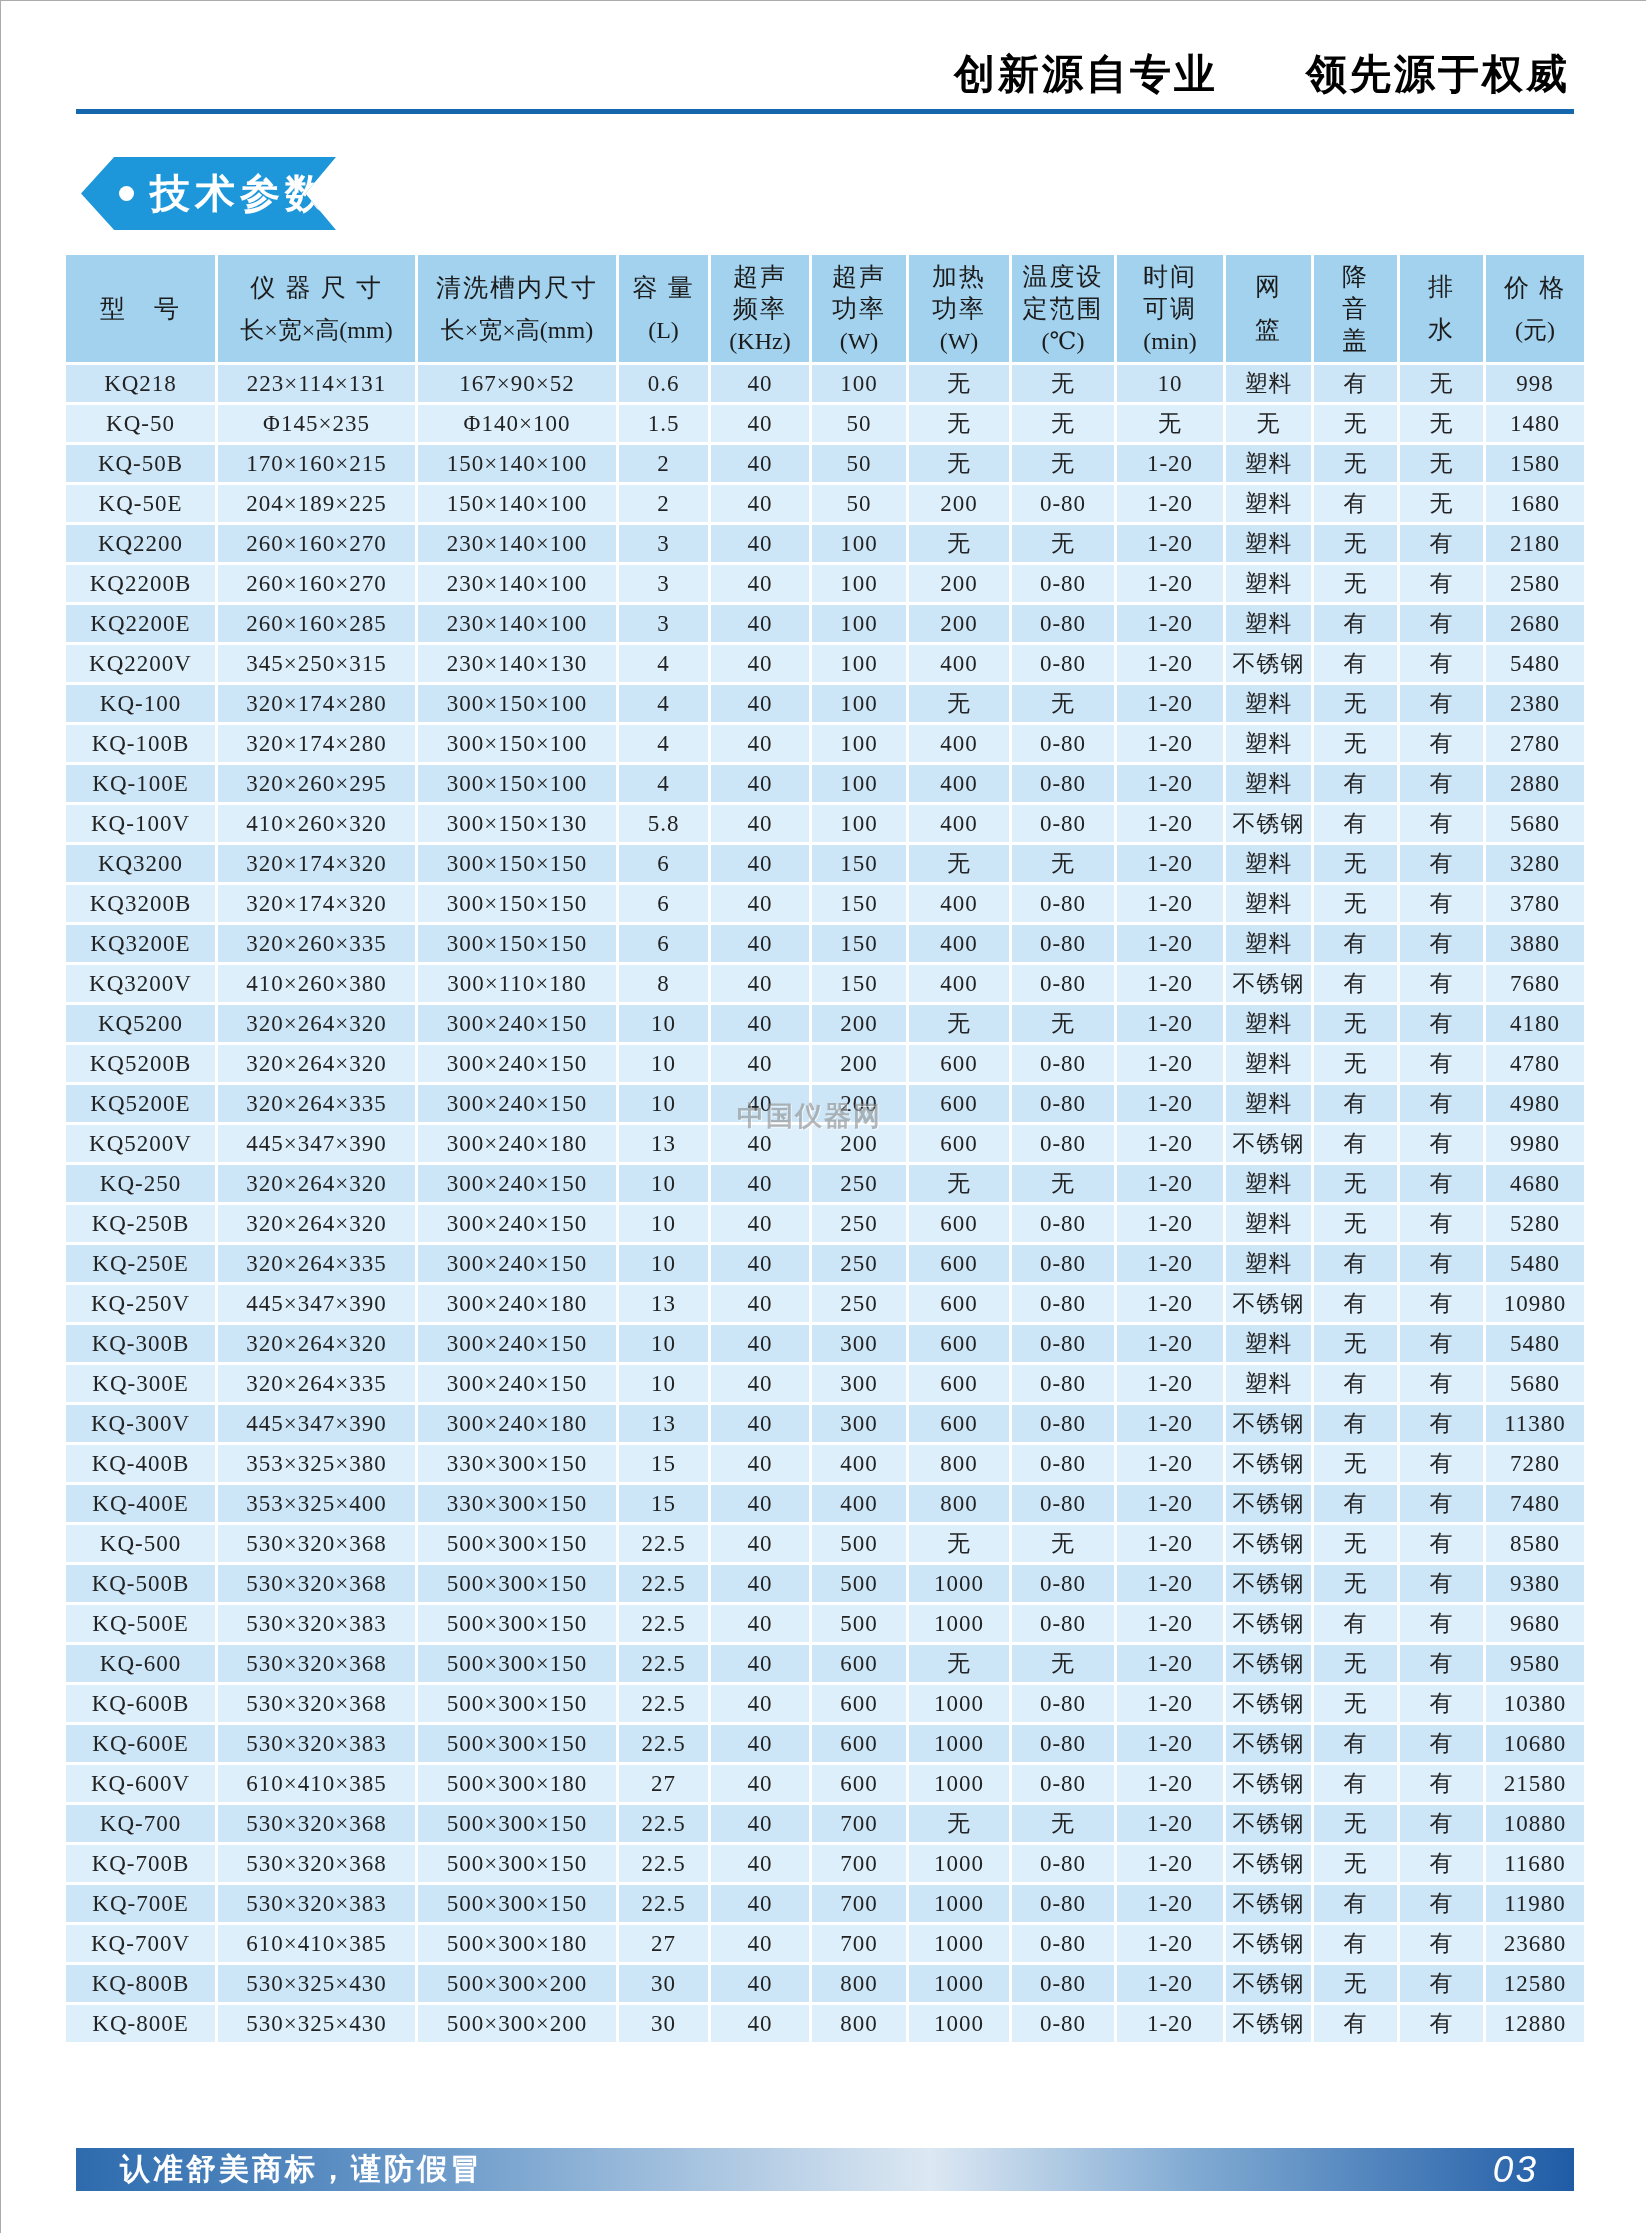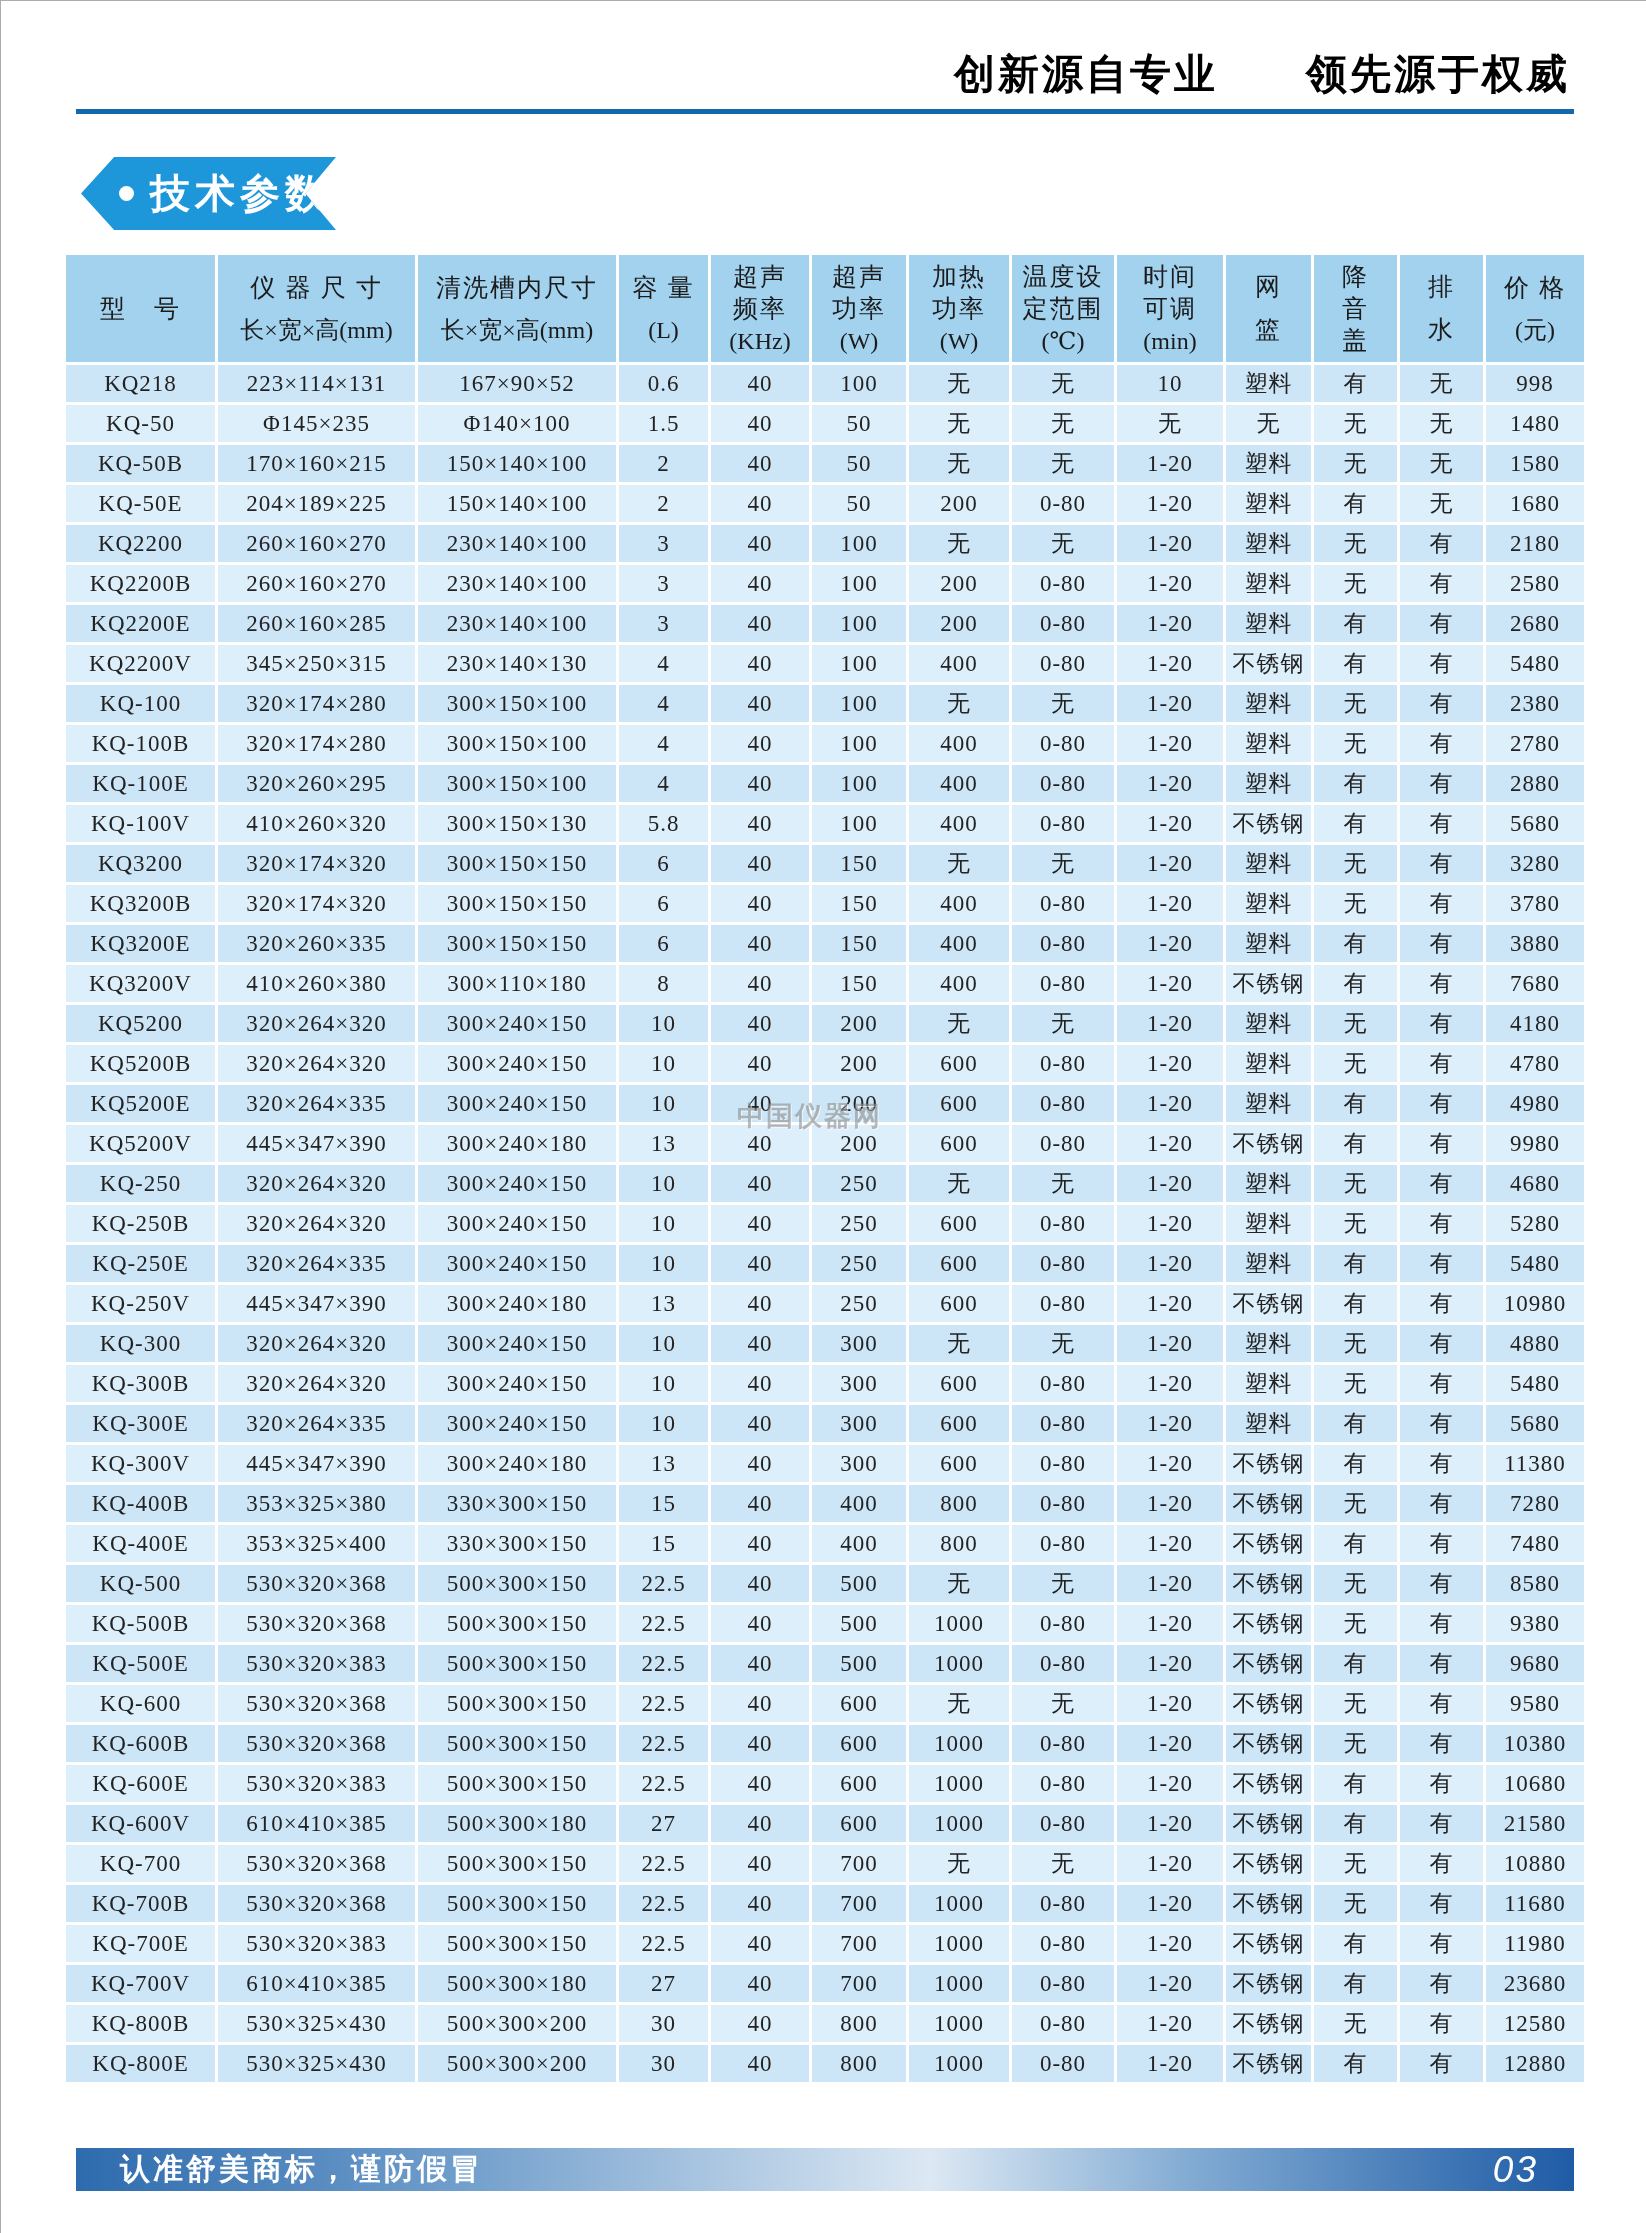--- a/index.html
+++ b/index.html
@@ -558,35 +558,20 @@
           <td>250</td>
           <td>600</td>
           <td>0-80</td>
           <td>1-20</td>
           <td>不锈钢</td>
           <td>有</td>
           <td>有</td>
           <td>10980</td>
         </tr>
         <tr>
-          <td>KQ-300</td>
-          <td>320×264×320</td>
-          <td>300×240×150</td>
-          <td>10</td>
-          <td>40</td>
-          <td>300</td>
-          <td>无</td>
-          <td>无</td>
-          <td>1-20</td>
-          <td>塑料</td>
-          <td>无</td>
-          <td>有</td>
-          <td>4880</td>
-        </tr>
-        <tr>
           <td>KQ-300B</td>
           <td>320×264×320</td>
           <td>300×240×150</td>
           <td>10</td>
           <td>40</td>
           <td>300</td>
           <td>600</td>
           <td>0-80</td>
           <td>1-20</td>
           <td>塑料</td>

